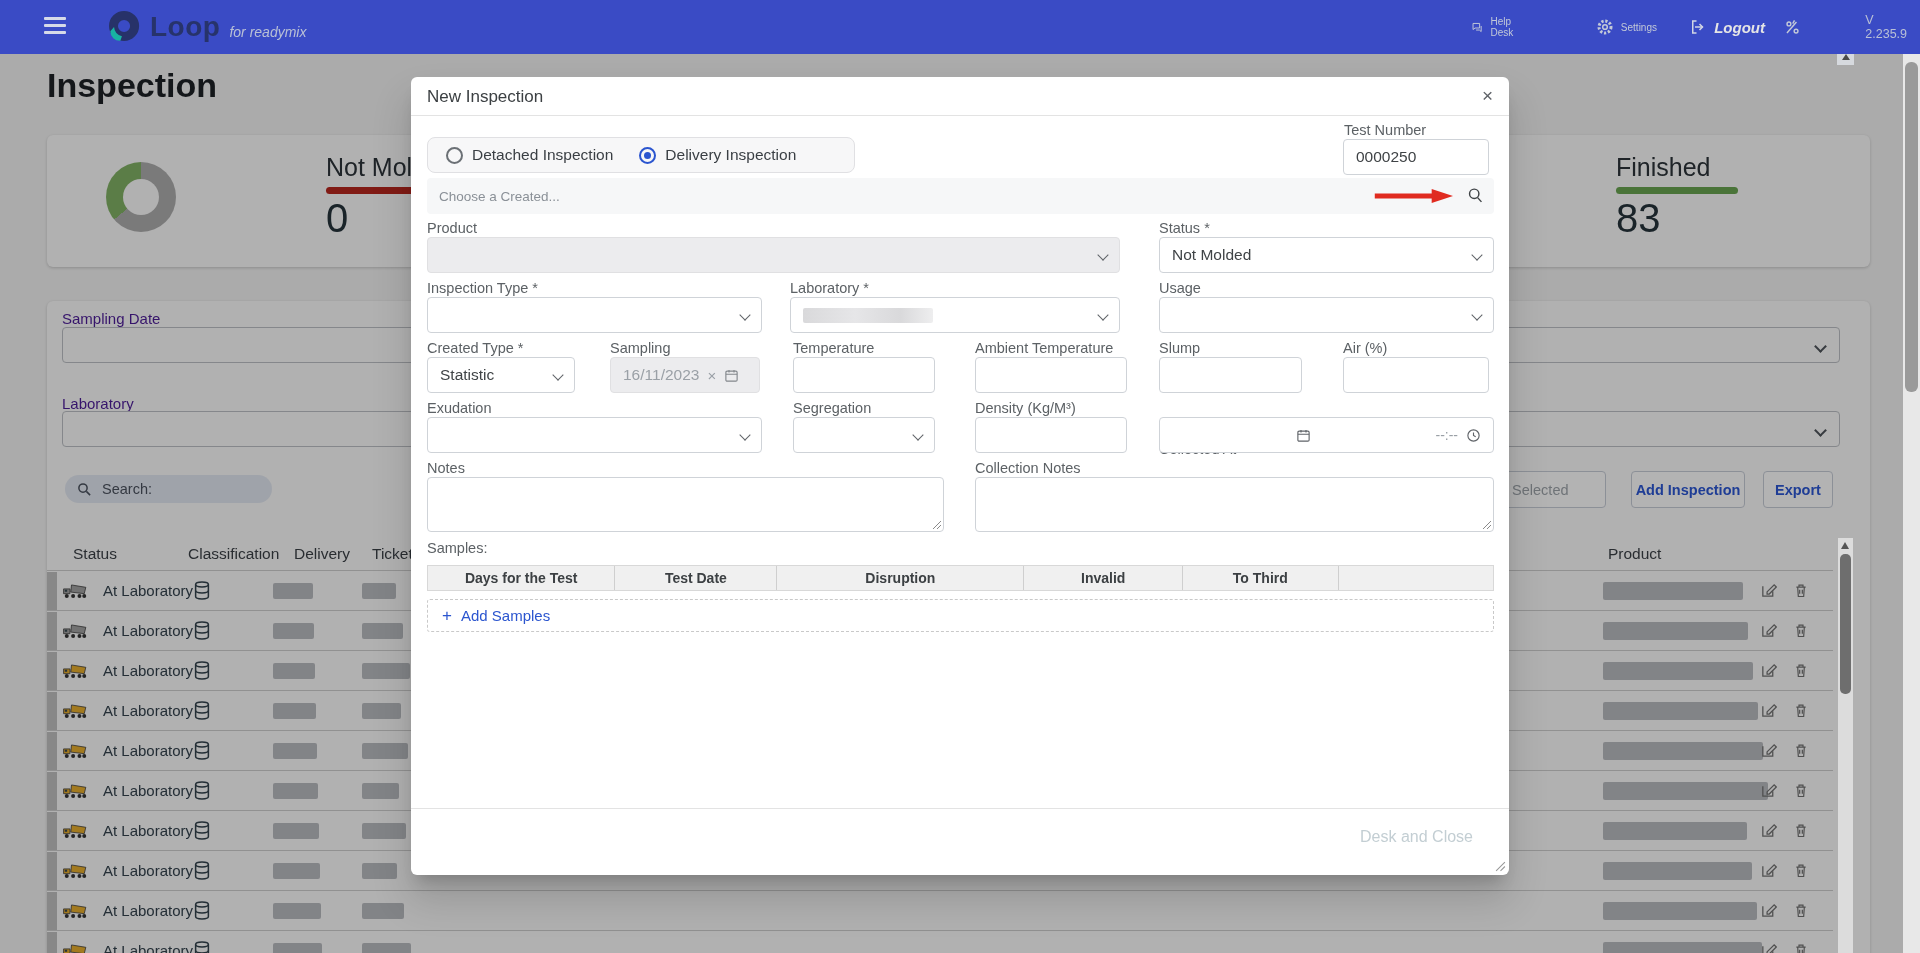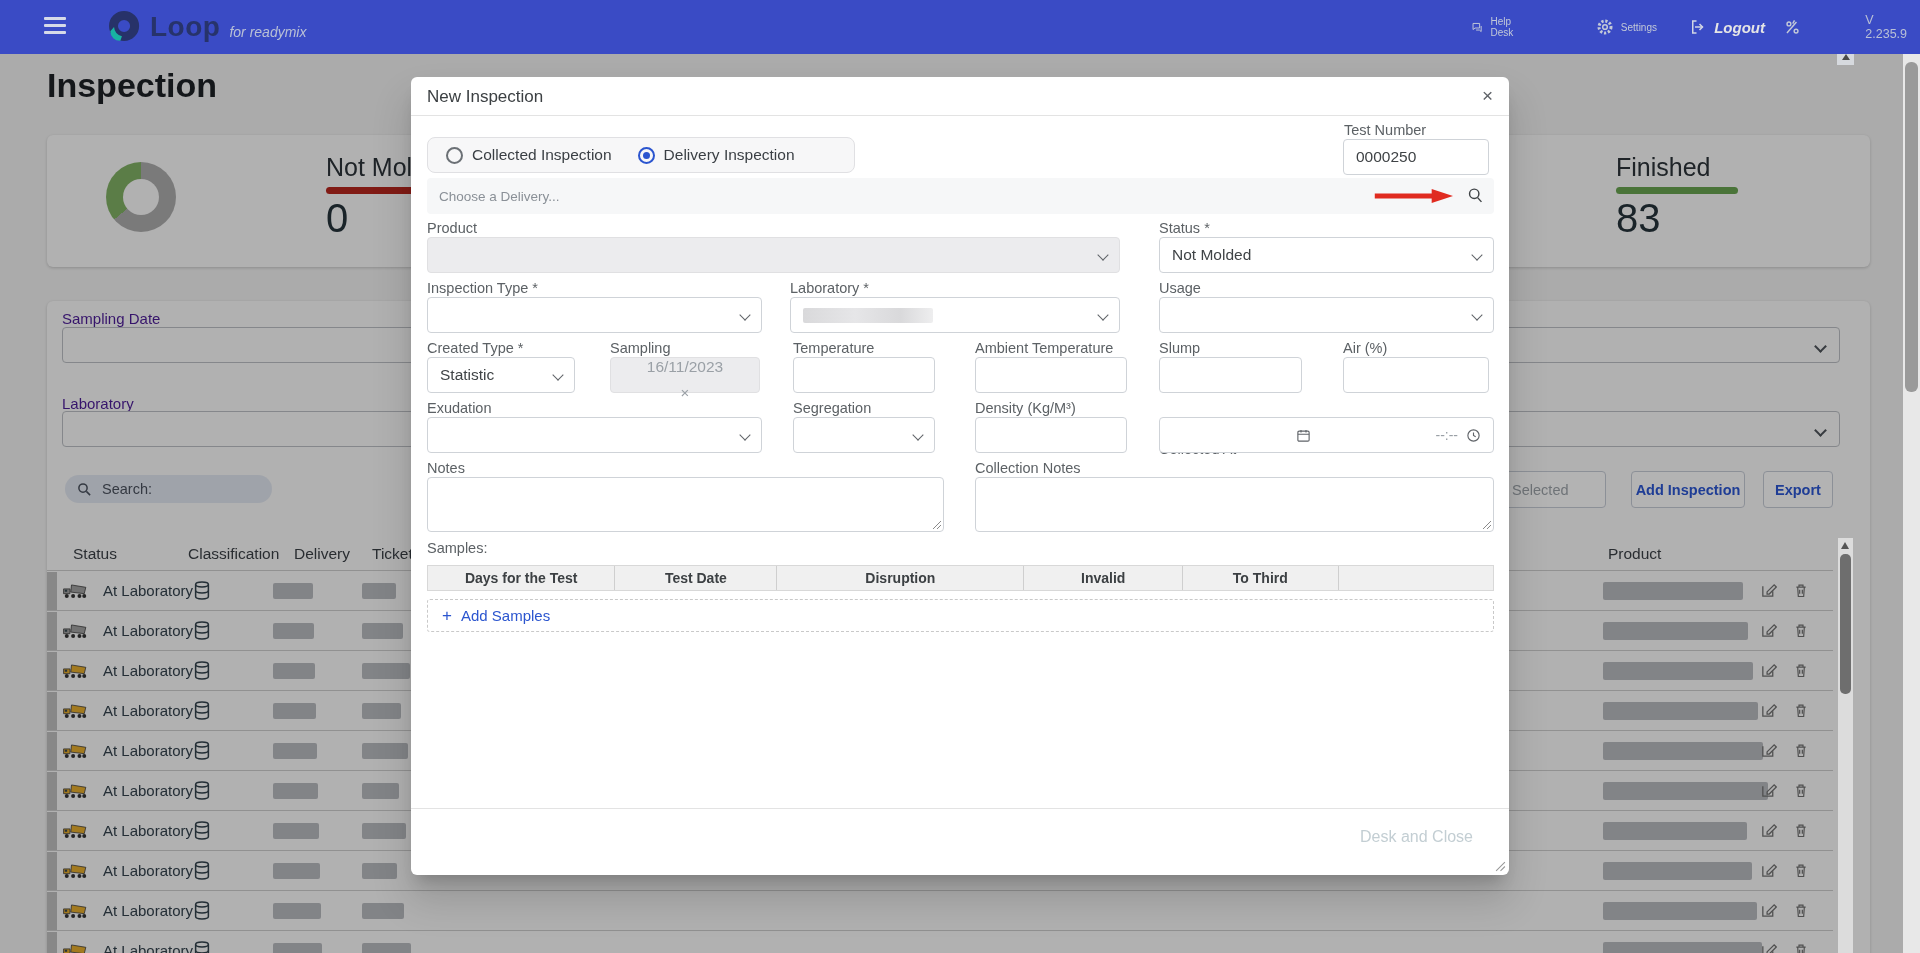--- a/index.html
+++ b/index.html
@@ -532,33 +532,33 @@
 
   <div class="modal">
     <div class="m-header">
       <div class="m-title">New Inspection</div>
       <div class="m-close">×</div>
     </div>
 
     <div class="radio-box">
       <div class="radio-opt">
         <span class="radio"></span>
-        <span>Collected Inspection</span>
+        <span>Detached Inspection</span>
       </div>
       <div class="radio-opt">
         <span class="radio sel"></span>
         <span>Delivery Inspection</span>
       </div>
     </div>
 
     <div class="m-label" style="left:933px; top:45px;">Test Number</div>
     <input class="ctrl" style="left: 932px; top: 62px; width: 146px;" value="0000250">
 
     <div class="dl-row">
-      <span>Choose a Delivery...</span>
+      <span>Choose a Created...</span>
       <svg class="red-arrow" width="82" height="16" viewBox="0 0 90 18">
         <line x1="2" y1="9" x2="68" y2="9" stroke="#e02b20" stroke-width="5.5"></line>
         <polygon points="66,1 90,9 66,17" fill="#e02b20"></polygon>
       </svg>
       <svg class="mag" width="17" height="17" viewBox="0 0 20 20" fill="none" stroke="#3f4346" stroke-width="1.7">
         <circle cx="8.5" cy="8" r="5.5"></circle>
           <path d="M12.5 12.5 L17 17.5"></path>
       </svg>
     </div>
 
@@ -585,21 +585,21 @@
     <div class="ctrl" style="left:748px; top:220px; width:335px;">
         <span class="chev"></span>
       </div>
 
     <div class="m-label" style="left:16px; top:263px;">Created Type *</div>
     <div class="ctrl" style="left:16px; top:280px; width:148px;">
       <span>Statistic</span>
       <span class="chev"></span>
     </div>
     <div class="m-label" style="left:199px; top:263px;">Sampling</div>
-    <div class="ctrl disabled" style="left:199px; top:280px; width:150px; gap:8px;flex-direction:column;">
+    <div class="ctrl disabled" style="left:199px; top:280px; width:150px; gap:8px;">
       <span>16/11/2023</span>
       <span style="color:#9aa0a6; font-size:15px;">×</span>
       <svg width="15" height="15" viewBox="0 0 24 24" fill="none" stroke="#83878c" stroke-width="1.8">
         <rect x="3" y="5" width="18" height="16" rx="2"></rect>
           <path d="M8 3v4M16 3v4M3 10h18"></path>
       </svg>
     </div>
     <div class="m-label" style="left:382px; top:263px;">Temperature</div>
     <input class="ctrl" style="left: 382px; top: 280px; width: 142px;">
     <div class="m-label" style="left:564px; top:263px;">Ambient Temperature</div>

